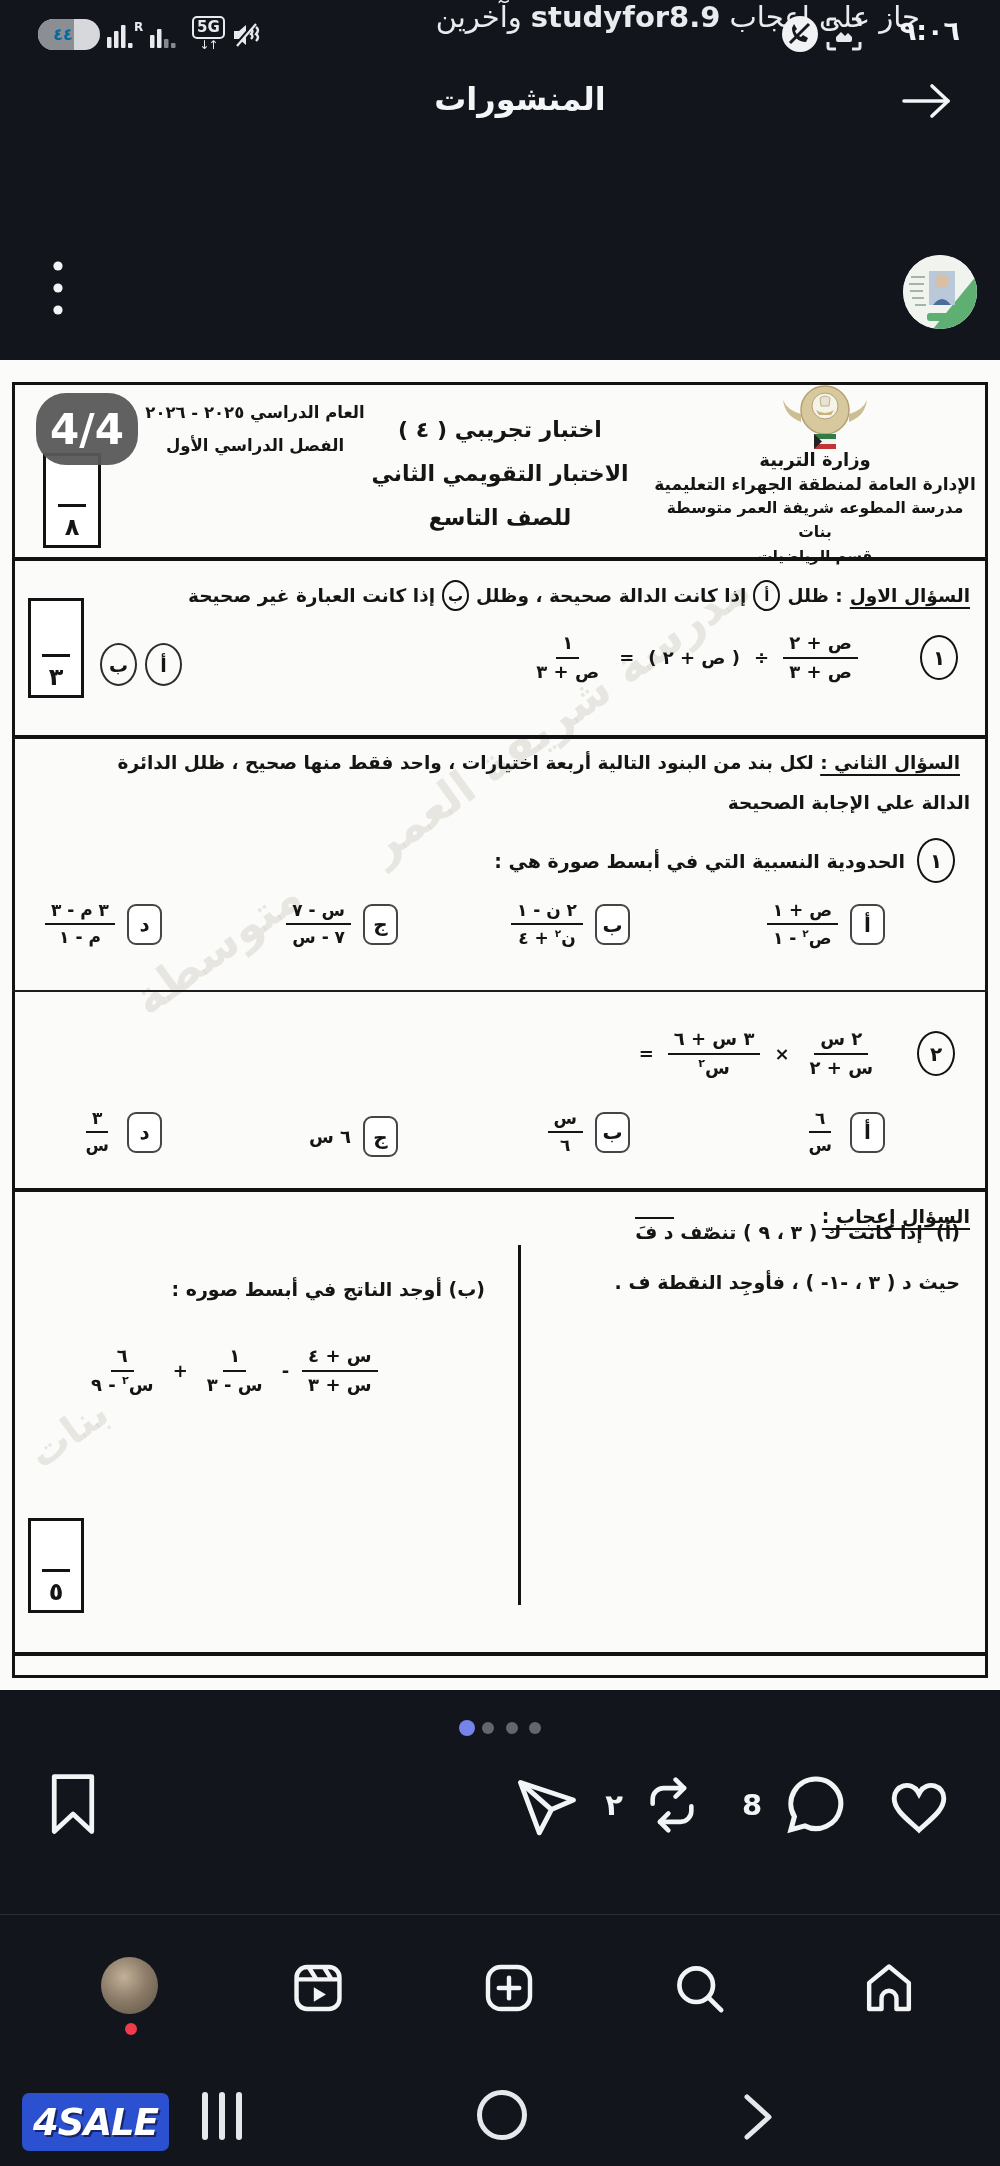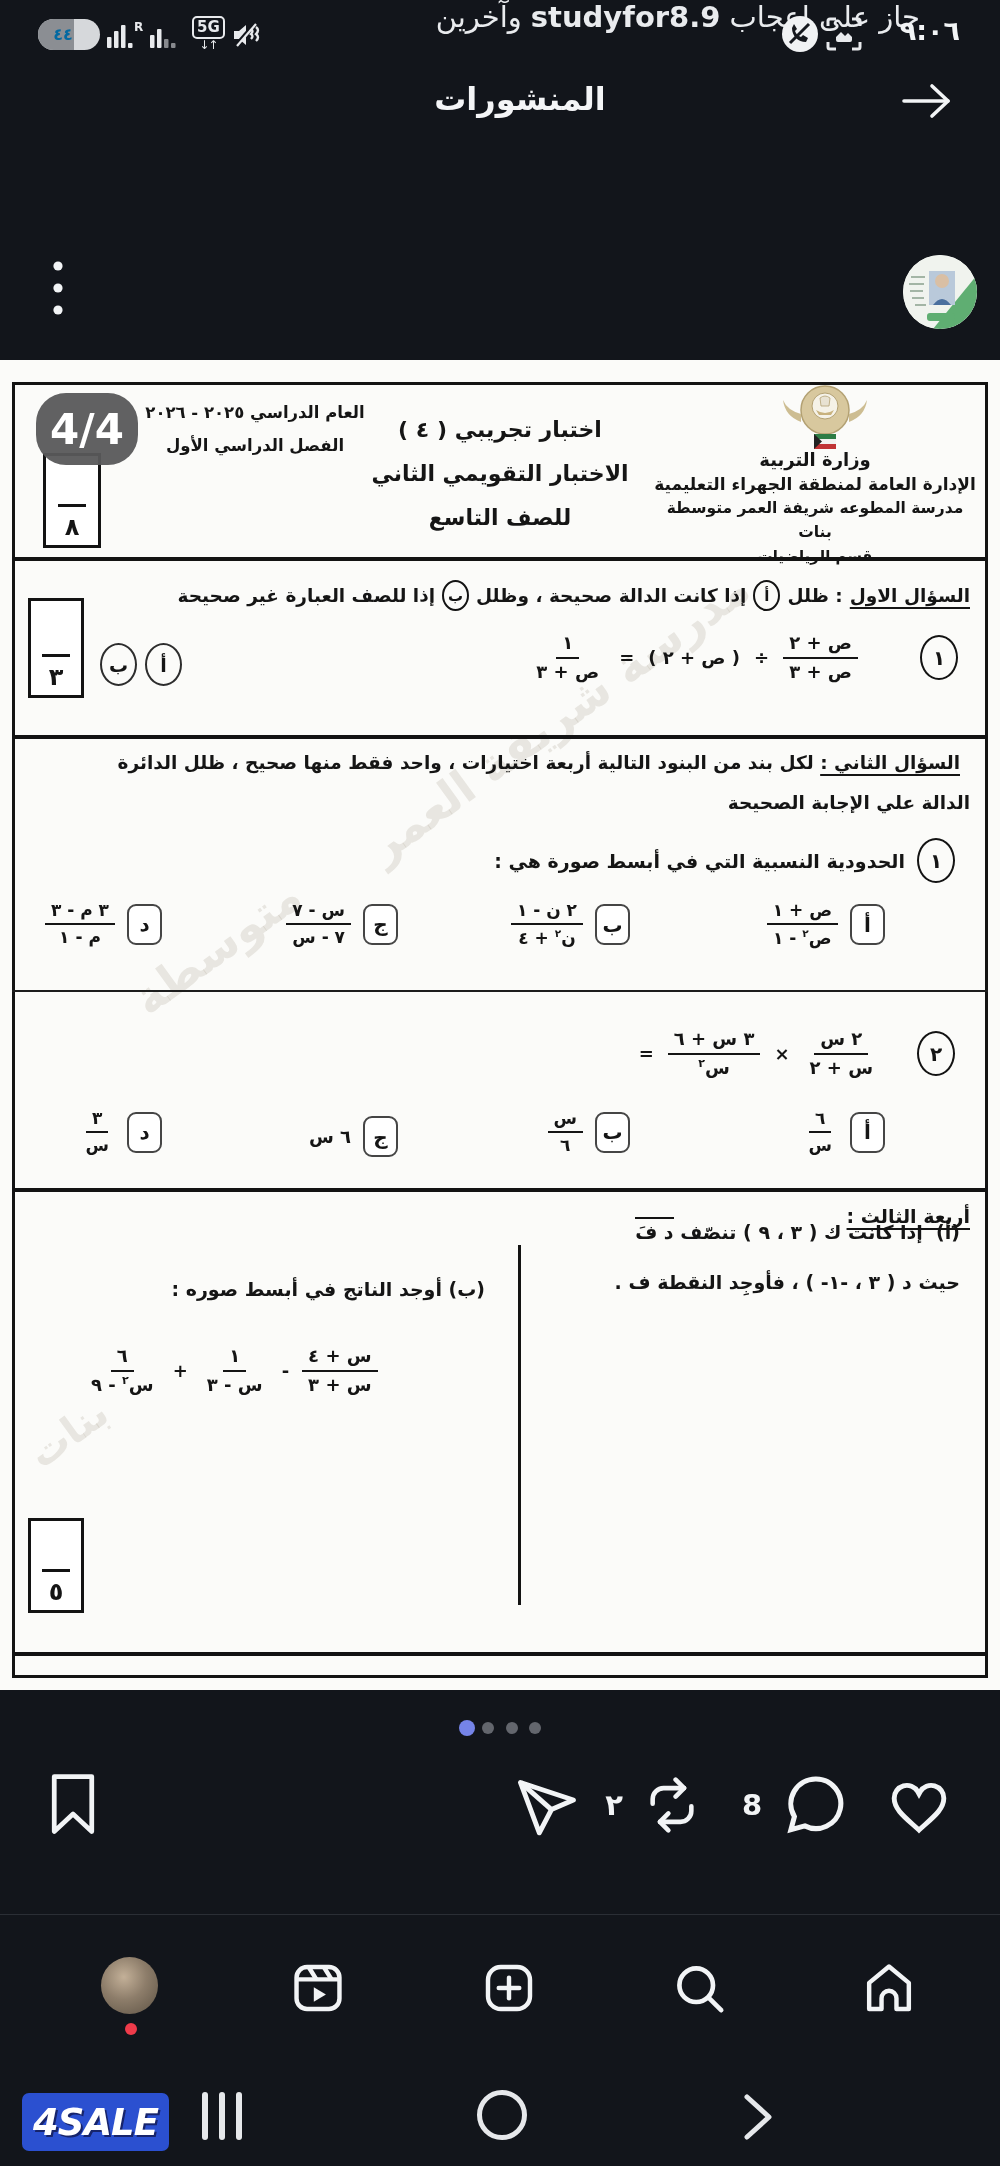--- a/index.html
+++ b/index.html
@@ -227,21 +227,21 @@
     <div class="marksbox" style="left:28px;top:238px;width:56px;height:100px;">
       <div class="bar"></div>
         <div class="val">٣</div>
     </div>
     <div class="p-txt" style="right:30px;top:220px;font-size:18.5px;display:flex;direction:rtl;align-items:center;gap:7px;">
       <span class="u">السؤال الاول</span>
       <span>: ظلل</span>
       <span class="mini-circ">أ</span>
       <span>إذا كانت الدالة صحيحة ، وظلل</span>
       <span class="mini-circ">ب</span>
-      <span>إذا للصف العبارة غير صحيحة</span>
+      <span>إذا كانت العبارة غير صحيحة</span>
     </div>
     <div class="eqrow" style="right:42px;top:272px;font-size:18px;">
       <span class="circ-num">١</span>
       <span style="width:34px;"></span>
       <span class="frac">
         <span class="num">ص + ٢</span>
           <span class="den">ص + ٣</span>
       </span>
       <span>÷</span>
       <span>( ص + ٢ )</span>
@@ -335,21 +335,21 @@
     <div class="optgrp" style="right:838px;top:748px;font-size:17px;">
       <span class="chip">د</span>
       <span class="frac">
         <span class="num">٣</span>
         <span class="den">س</span>
       </span>
     </div>
 
     <div class="rule" style="top:828px;height:3.5px;"></div>
 
-    <div class="p-txt u" style="right:30px;top:845px;font-size:19px;">أربعة الثالث :</div>
+    <div class="p-txt u" style="right:30px;top:845px;font-size:19px;">السؤال إعجاب :</div>
     <div class="vdiv" style="left:518px;top:885px;height:360px;"></div>
 
     <div class="p-txt" style="right:40px;top:847px;width:430px;font-size:19px;line-height:50px;text-align:right;">
       <span>(أ)</span>&nbsp;
       <span>إذا كانت ك</span>
       <span class="ltrspan">( ٣ ، ٩ )</span>
       <span>تنصّف</span>
       <span class="overline-seg">د فَ</span>
       <br>
       <span>حيث د</span>

